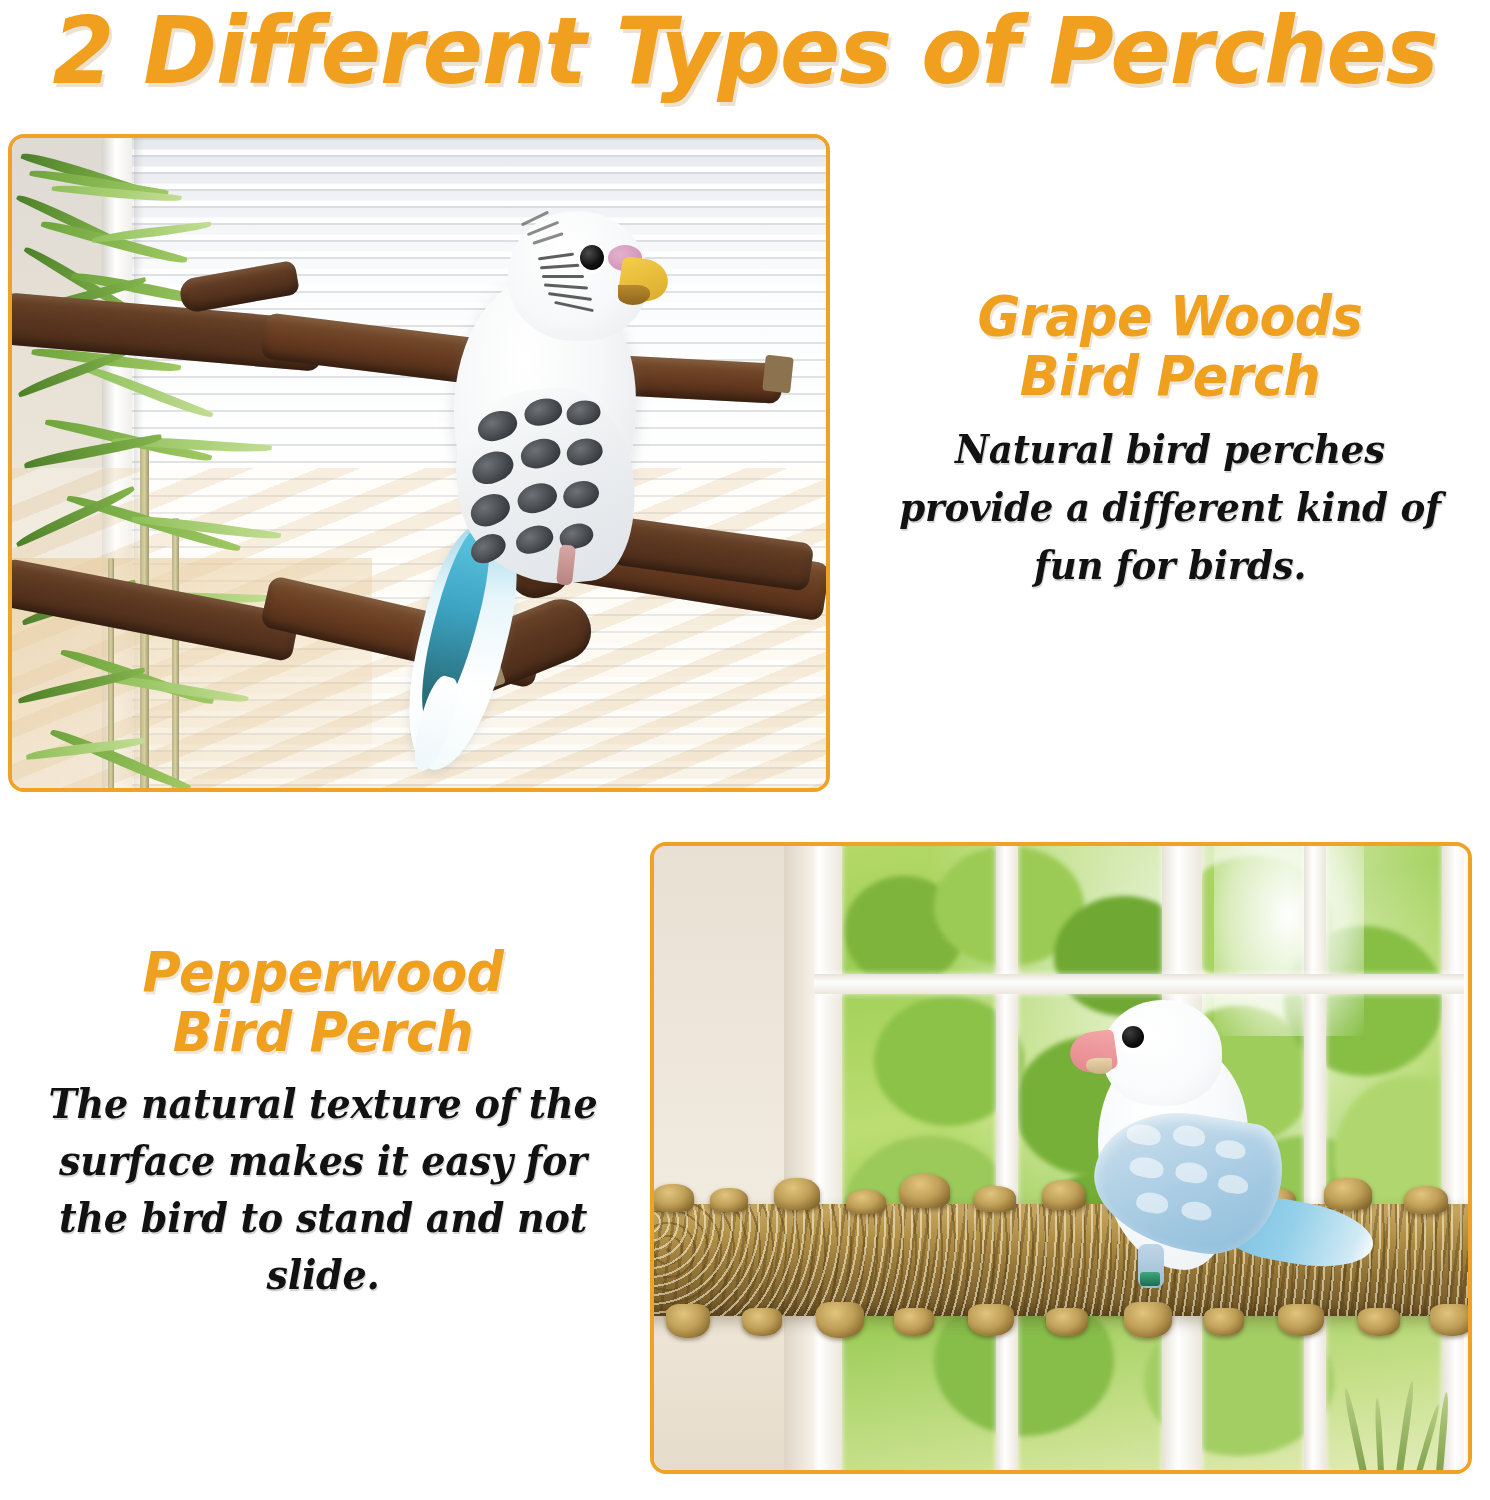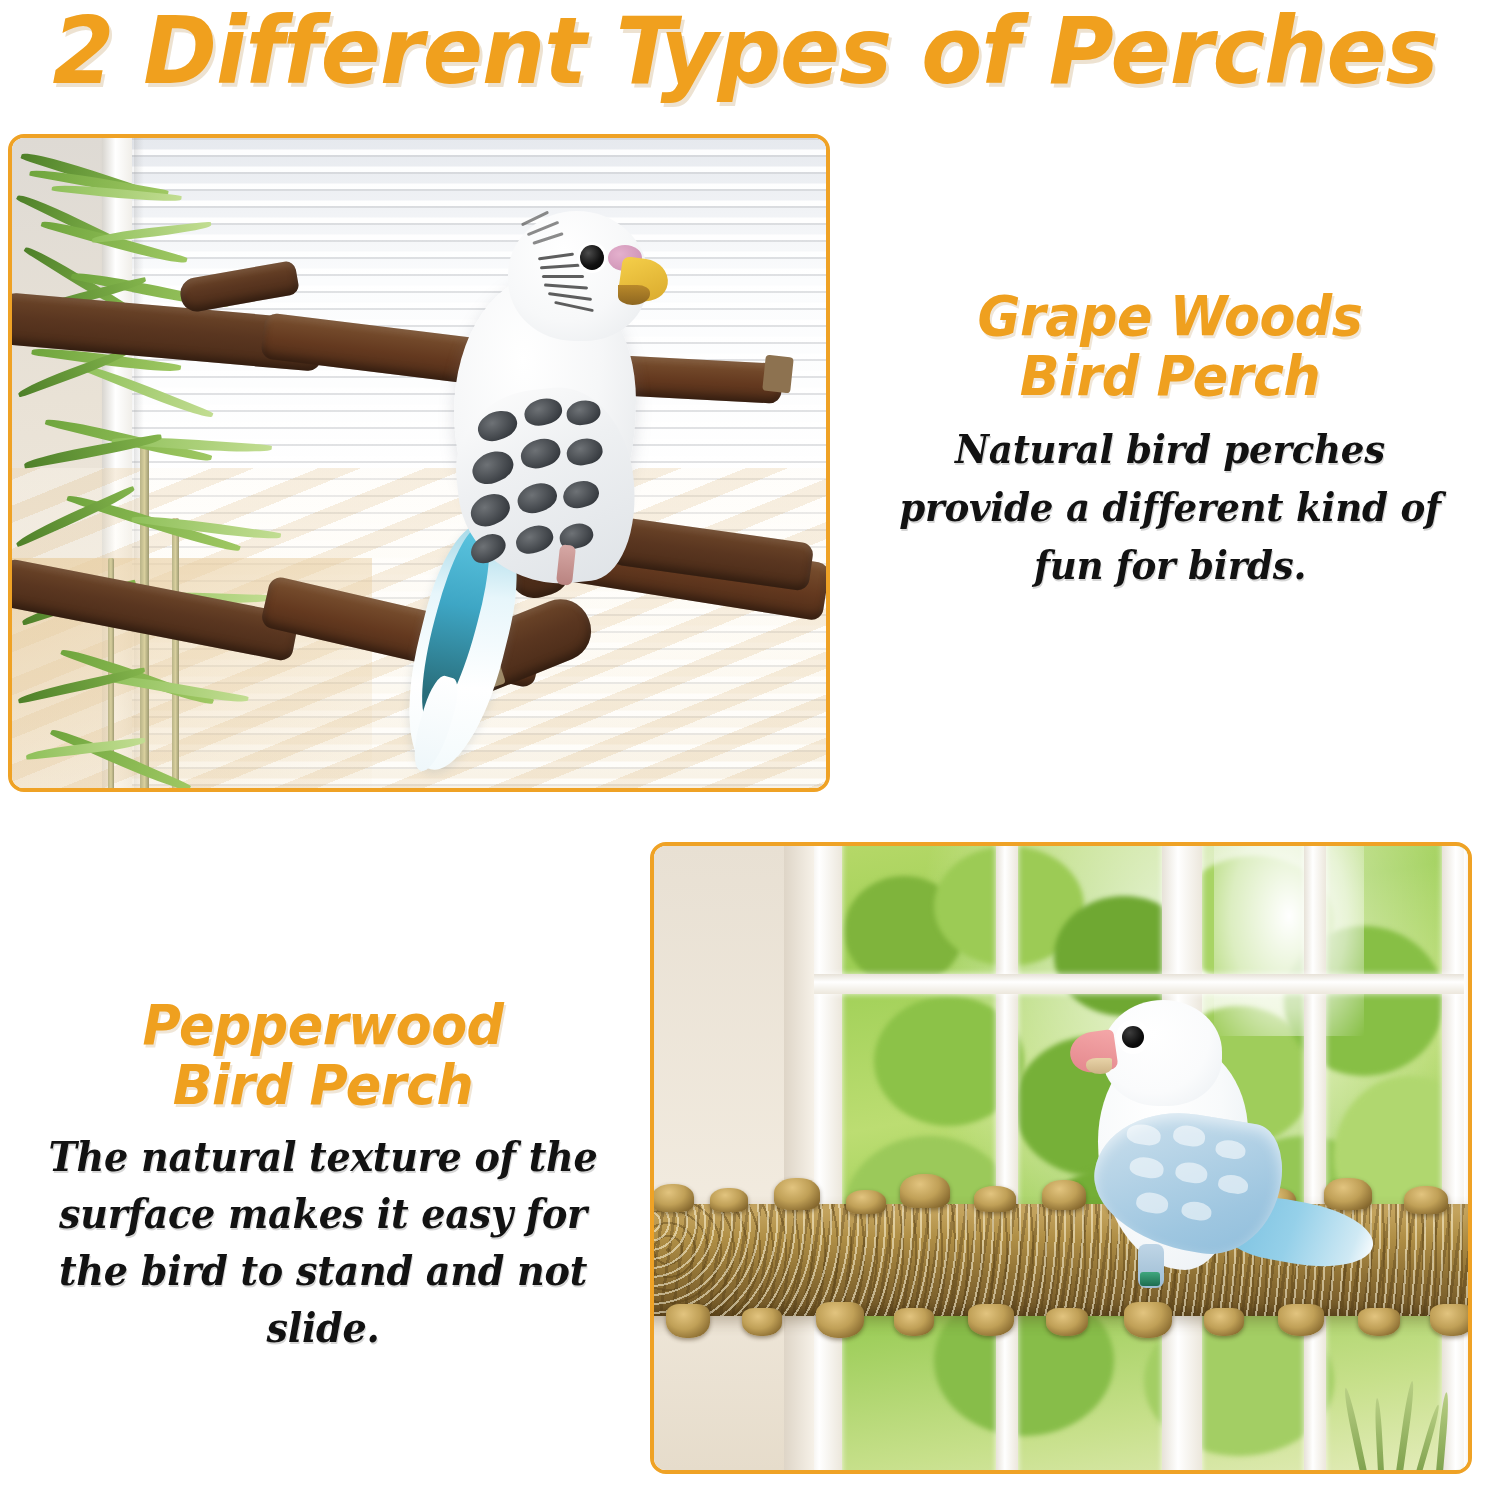--- a/index.html
+++ b/index.html
@@ -345,21 +345,21 @@
   .grass {
     position: absolute;
     background: linear-gradient(0deg,#7fa24e,#b9cf85);
     border-radius: 50% 50% 2px 2px;
     transform-origin: 50% 100%;
   }
 
   
   .text-block { position: absolute; text-align: center; }
   #text-grape { left: 860px; top: 286px; width: 620px; }
-  #text-pepper { left: 10px; top: 995px; width: 626px; }
+  #text-pepper { left: 10px; top: 942px; width: 626px; }
 
   .block-heading {
     color: #EFA01F;
     font-family: "DejaVu Sans", sans-serif;
     font-weight: bold;
     font-style: italic;
     font-size: 55px;
     line-height: 60px;
     letter-spacing: -0.5px;
     transform: scaleX(0.95);

